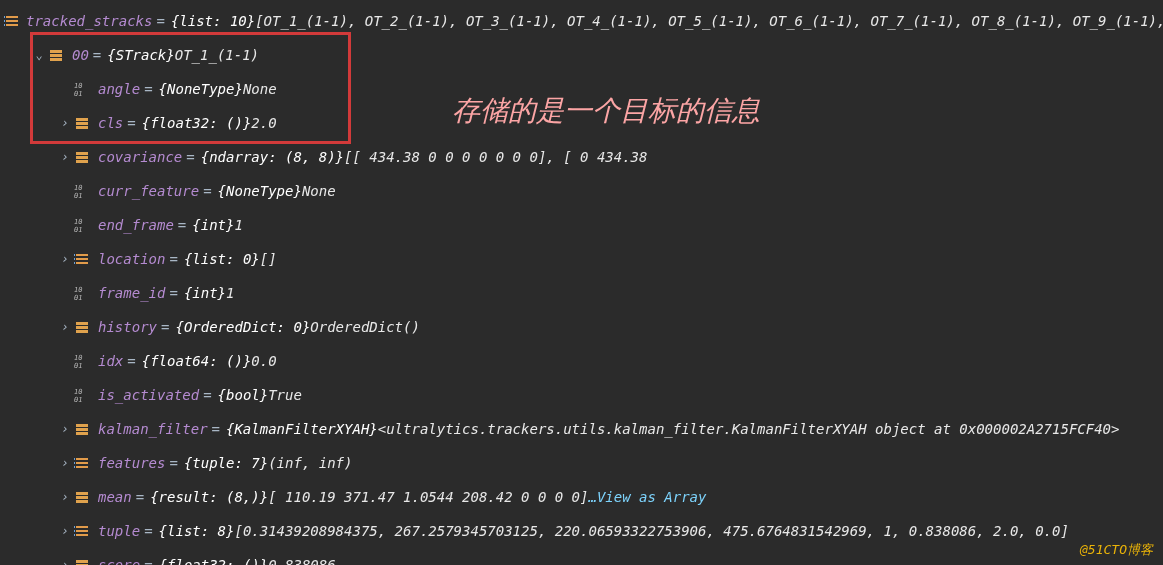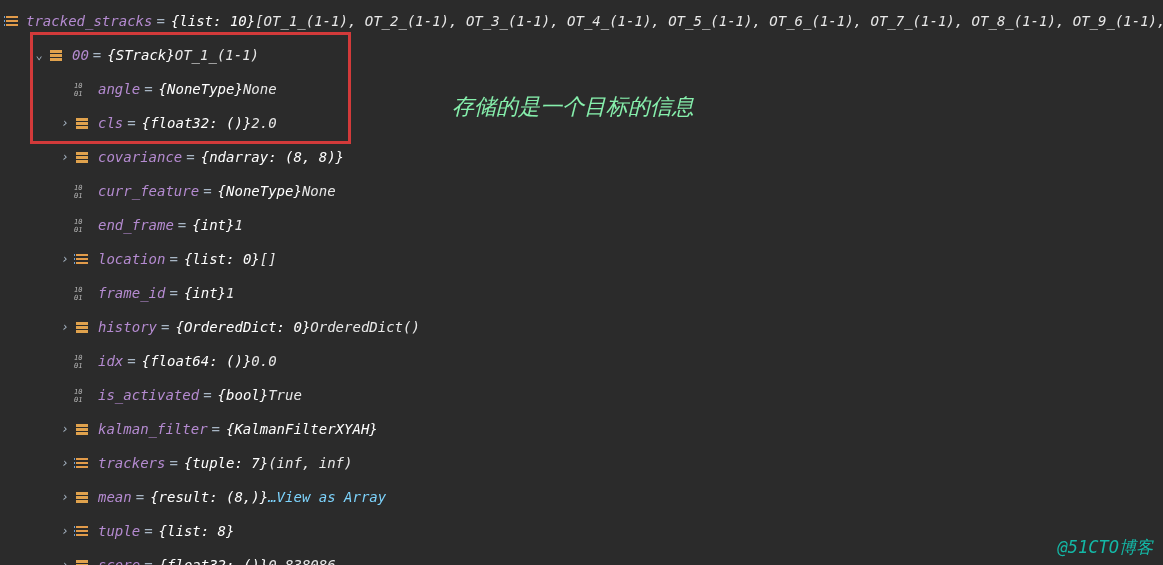--- a/index.html
+++ b/index.html
@@ -51,31 +51,31 @@
   .type  { color: #ffffff; }
   .white { color: #e8e8e8; }
   .link  { color: #7dd3fc; cursor: pointer; }
   .row-hl {
     position: absolute;
     border: 3px solid #d23a3a;
     pointer-events: none;
   }
   .annotation {
     position: absolute;
-    color: #86efac;
-    font-size: 22px;
+    color: #fca5a5;
+    font-size: 28px;
     font-family: "Microsoft YaHei", sans-serif;
     font-weight: 500;
   }
   .watermark {
     position: absolute;
     right: 10px;
     bottom: 6px;
-    color: #14b8a6;
-    font-size: 17px;
+    color: #eab308;
+    font-size: 13px;
   }
 </style>
 </head>
 <body>
 
 <div class="panel" id="panel">
     <div class="row">
       <span class="indent" style="width: 0px;"></span>
       <span class="expander"></span>
       <span class="icon">
@@ -148,20 +148,21 @@
         <svg viewBox="0 0 16 16">
           <rect x="2" y="3" width="12" height="3" fill="#e0a24d"></rect>
           <rect x="2" y="7" width="12" height="3" fill="#e0a24d"></rect>
           <rect x="2" y="11" width="12" height="3" fill="#e0a24d"></rect>
         </svg>
       </span>
       <span class="var-name">covariance</span>
       <span class="eq"> = </span>
       <span class="type">{ndarray: (8, 8)}</span>
       <span> </span>
+      <span class="white">[[      434.38           0           0           0           0           0           0           0], [           0      434.38</span>
     </div>
     <div class="row">
       <span class="indent" style="width: 52px;"></span>
       <span class="expander"></span>
       <span class="icon">
         <svg viewBox="0 0 16 16">
           <text x="0" y="7" font-size="7" fill="#b9b9b9" font-family="monospace">10</text>
           <text x="0" y="15" font-size="7" fill="#b9b9b9" font-family="monospace">01</text>
         </svg>
       </span>
@@ -273,74 +274,77 @@
         <svg viewBox="0 0 16 16">
           <rect x="2" y="3" width="12" height="3" fill="#e0a24d"></rect>
           <rect x="2" y="7" width="12" height="3" fill="#e0a24d"></rect>
           <rect x="2" y="11" width="12" height="3" fill="#e0a24d"></rect>
         </svg>
       </span>
       <span class="var-name">kalman_filter</span>
       <span class="eq"> = </span>
       <span class="type">{KalmanFilterXYAH}</span>
       <span> </span>
+      <span class="white">&lt;ultralytics.trackers.utils.kalman_filter.KalmanFilterXYAH object at 0x000002A2715FCF40&gt;</span>
     </div>
     <div class="row">
       <span class="indent" style="width: 52px;"></span>
       <span class="expander">›</span>
       <span class="icon">
         <svg viewBox="0 0 16 16">
           <rect x="2" y="3" width="12" height="2" fill="#e19b4a"></rect>
           <rect x="2" y="7" width="12" height="2" fill="#e19b4a"></rect>
           <rect x="2" y="11" width="12" height="2" fill="#e19b4a"></rect>
           <rect x="0" y="3" width="1" height="2" fill="#6aa0d8"></rect>
           <rect x="0" y="7" width="1" height="2" fill="#6aa0d8"></rect>
           <rect x="0" y="11" width="1" height="2" fill="#6aa0d8"></rect>
         </svg>
       </span>
-      <span class="var-name">trackers</span>
+      <span class="var-name">features</span>
       <span class="eq"> = </span>
       <span class="type">{tuple: 7}</span>
       <span> </span>
       <span class="white">(inf, inf)</span>
     </div>
     <div class="row">
       <span class="indent" style="width: 52px;"></span>
       <span class="expander">›</span>
       <span class="icon">
         <svg viewBox="0 0 16 16">
           <rect x="2" y="3" width="12" height="3" fill="#e0a24d"></rect>
           <rect x="2" y="7" width="12" height="3" fill="#e0a24d"></rect>
           <rect x="2" y="11" width="12" height="3" fill="#e0a24d"></rect>
         </svg>
       </span>
       <span class="var-name">mean</span>
       <span class="eq"> = </span>
       <span class="type">{result: (8,)}</span>
       <span> </span>
+      <span class="white">[      110.19      371.47      1.0544      208.42           0           0           0           0]</span>
       <span> </span>
       <span class="link">…View as Array</span>
     </div>
     <div class="row">
       <span class="indent" style="width: 52px;"></span>
       <span class="expander">›</span>
       <span class="icon">
         <svg viewBox="0 0 16 16">
           <rect x="2" y="3" width="12" height="2" fill="#e19b4a"></rect>
           <rect x="2" y="7" width="12" height="2" fill="#e19b4a"></rect>
           <rect x="2" y="11" width="12" height="2" fill="#e19b4a"></rect>
           <rect x="0" y="3" width="1" height="2" fill="#6aa0d8"></rect>
           <rect x="0" y="7" width="1" height="2" fill="#6aa0d8"></rect>
           <rect x="0" y="11" width="1" height="2" fill="#6aa0d8"></rect>
         </svg>
       </span>
       <span class="var-name">tuple</span>
       <span class="eq"> = </span>
       <span class="type">{list: 8}</span>
       <span> </span>
+      <span class="white">[0.31439208984375, 267.2579345703125, 220.06593322753906, 475.6764831542969, 1, 0.838086, 2.0, 0.0]</span>
     </div>
     <div class="row">
       <span class="indent" style="width: 52px;"></span>
       <span class="expander">›</span>
       <span class="icon">
         <svg viewBox="0 0 16 16">
           <rect x="2" y="3" width="12" height="3" fill="#e0a24d"></rect>
           <rect x="2" y="7" width="12" height="3" fill="#e0a24d"></rect>
           <rect x="2" y="11" width="12" height="3" fill="#e0a24d"></rect>
         </svg>

